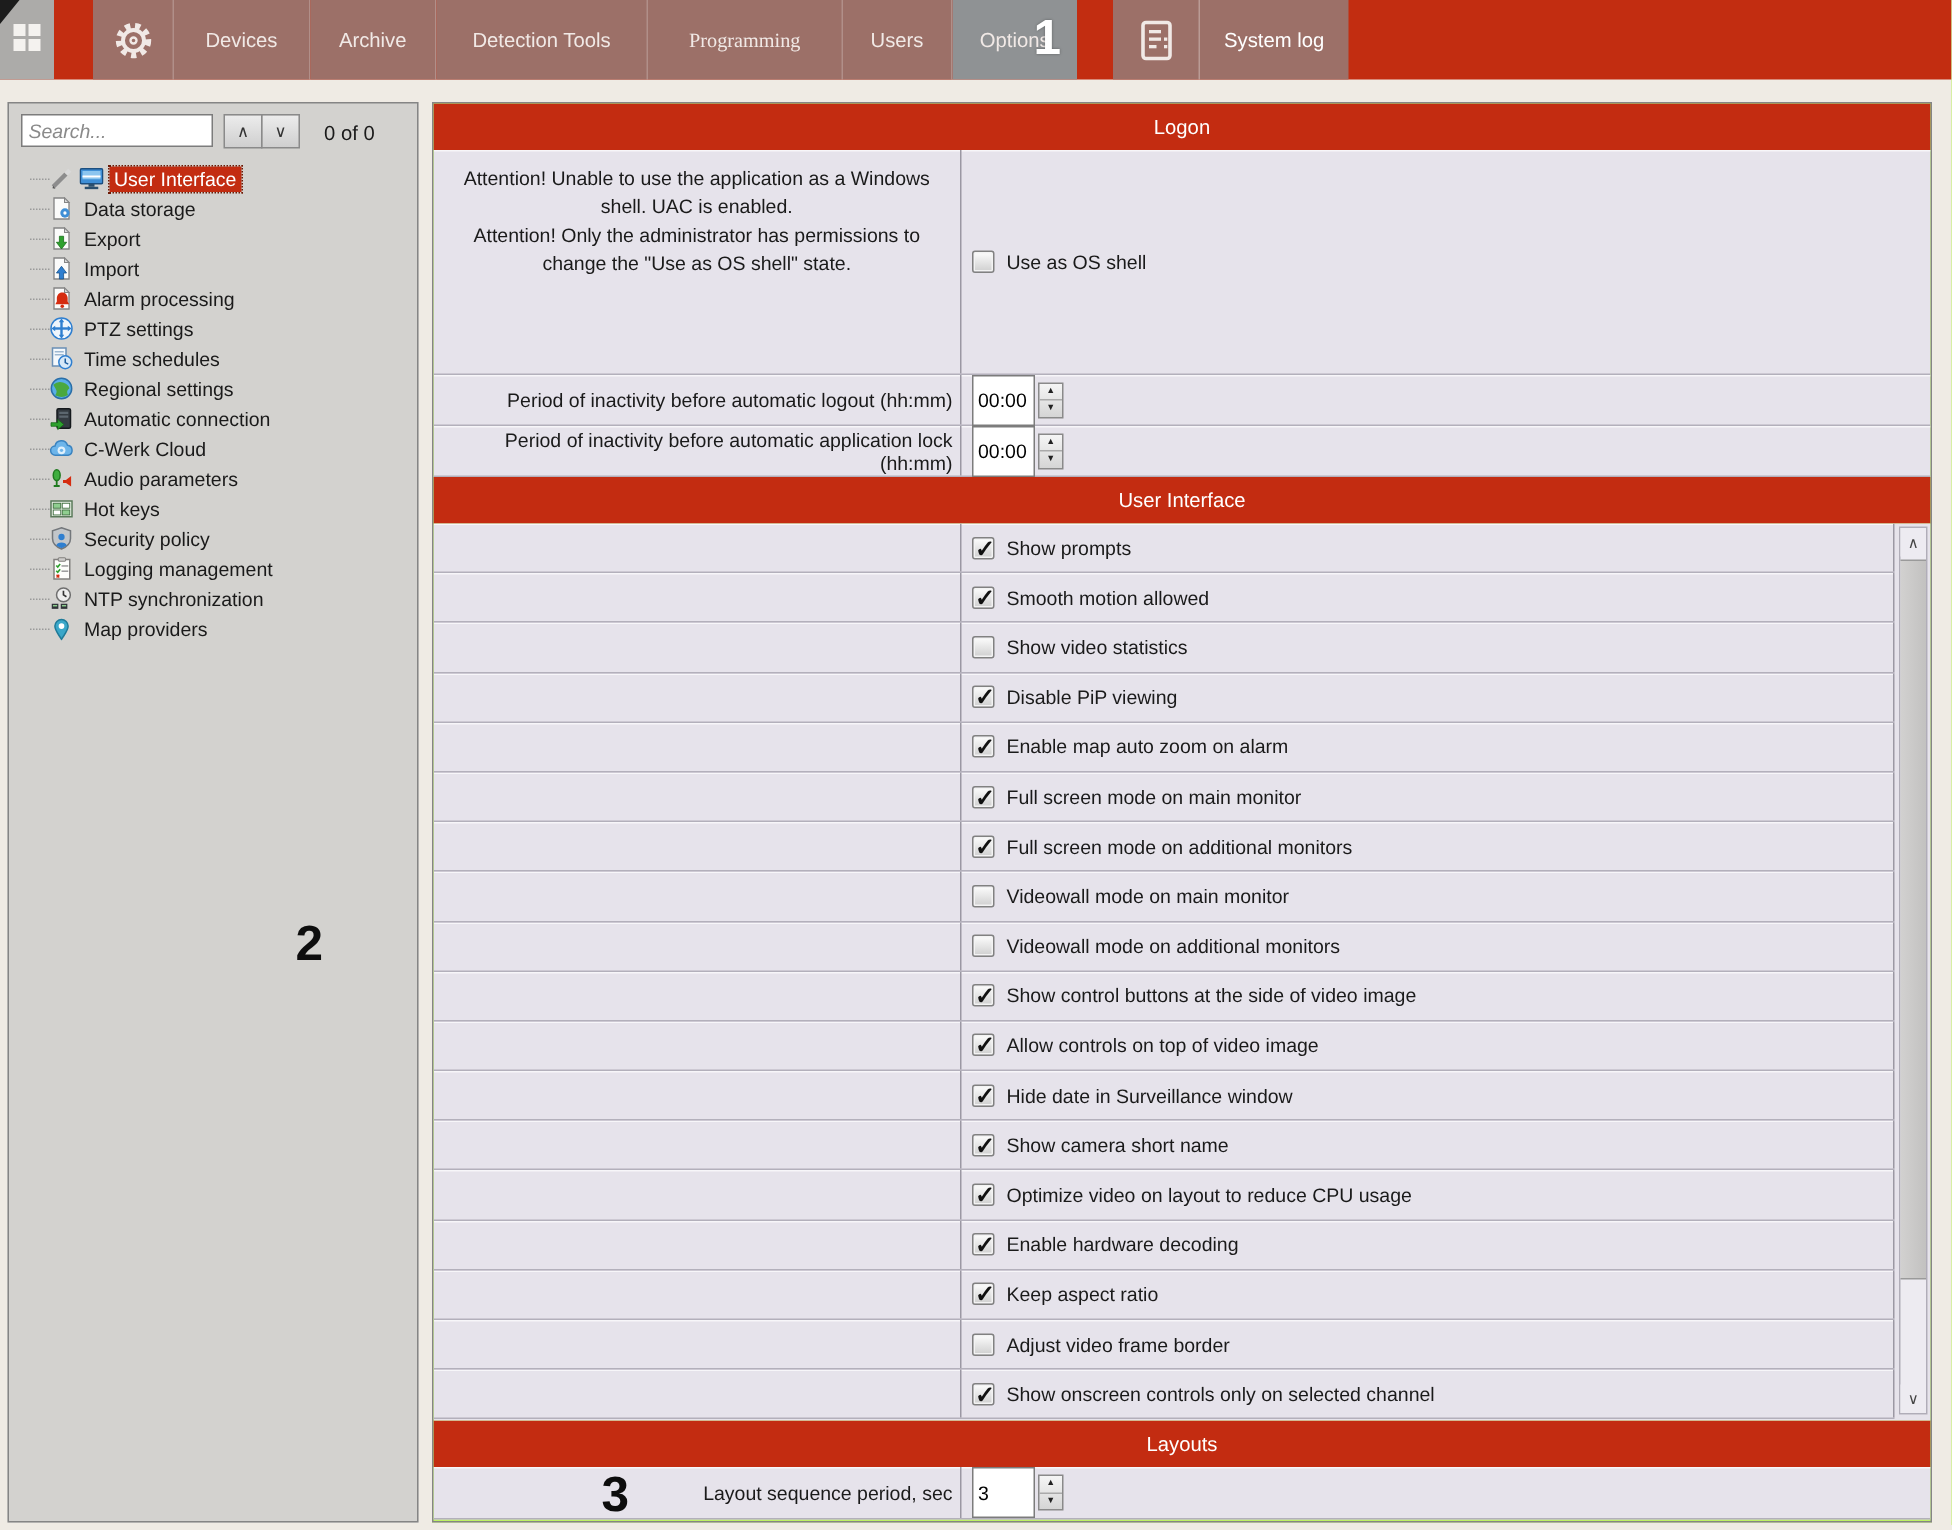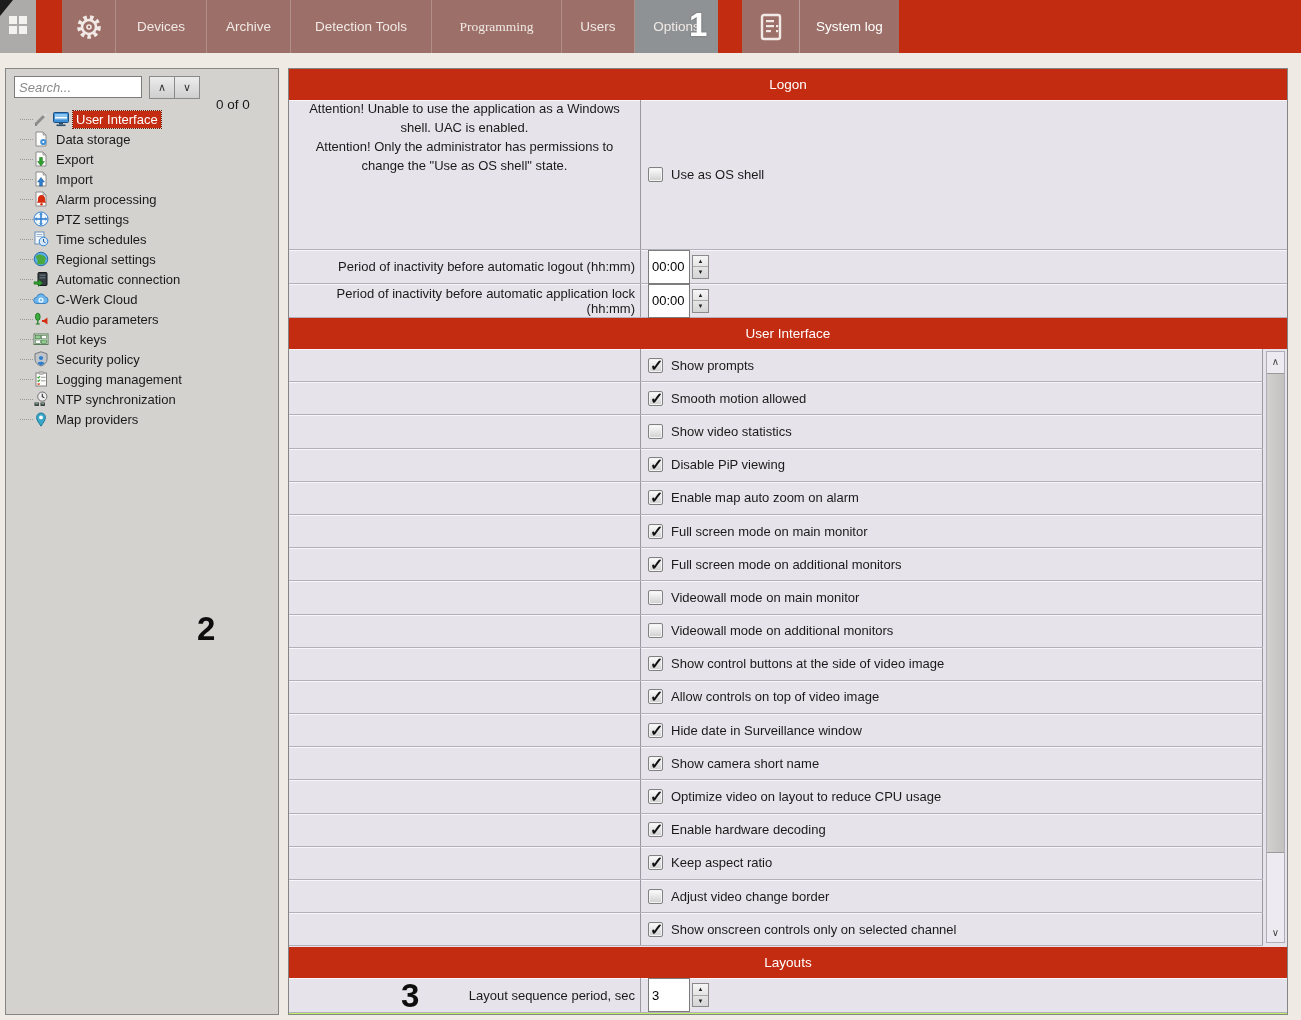--- a/index.html
+++ b/index.html
@@ -42,41 +42,41 @@
     border:1px solid #858585;box-sizing:border-box;}
   #search{position:absolute;left:8px;top:7px;width:128px;height:22px;
     border:1px solid #7c7c7c;background:#fff;font-size:13px;padding:0 4px;
     box-sizing:border-box;font-family:"Liberation Sans",sans-serif;}
   #search::placeholder{color:#8a8a8a;font-style:italic;}
   .navbtn{position:absolute;top:7px;width:26px;height:23px;box-sizing:border-box;
     border:1px solid #8a8a8a;background:linear-gradient(#ececec,#cfcfcf);
     display:flex;align-items:center;justify-content:center;
     font-size:11px;color:#333;cursor:default;}
   #nav-up{left:143px;} #nav-down{left:168px;}
-  #search-count{position:absolute;left:210px;top:28px;font-size:13.5px;}
+  #search-count{position:absolute;left:210px;top:12px;font-size:13.5px;}
   #tree{position:absolute;left:6px;top:40px;right:4px;}
   .titem{height:20px;display:flex;align-items:center;cursor:default;}
   .titem .conn{width:13px;height:0;border-top:1px dotted #9a9a9a;margin-left:8px;flex:0 0 auto;}
   .titem .ticon{width:17px;height:16px;margin-right:3px;flex:0 0 auto;display:flex;align-items:center;}
   .titem .tlabel{padding:1px 3px;white-space:nowrap;}
   .titem.selected .tlabel{background:#C32C11;color:#fff;outline:1px dotted #6b1a06;}
 
   
   #main{left:288px;top:68px;width:1000px;height:947px;background:#bef264;
     border:1px solid #858585;box-sizing:border-box;overflow:hidden;}
   .hdr{height:31px;line-height:31px;text-align:center;color:#fff;
     background:#C32C11;font-size:13.5px;}
   .prow{display:flex;box-sizing:border-box;border-bottom:1px solid #b3b0bb;
     box-shadow:inset 0 1px 0 #f7f6f9;background:#E6E3EB;}
   .lcell{width:352px;flex:0 0 auto;border-right:1px solid #9b98a3;box-sizing:border-box;
     display:flex;align-items:center;justify-content:flex-end;text-align:right;
     padding:0 5px;}
   .rcell{flex:1;display:flex;align-items:center;padding-left:7px;}
   #row-uac{height:150px;}
-  #row-uac .lcell{align-items:flex-start;justify-content:center;text-align:center;}
+  #row-uac .lcell{align-items:flex-start;justify-content:center;text-align:center;padding-top:10px;}
   #attention{max-width:330px;line-height:1.45;}
   #row-logout{height:34px;} #row-lock{height:34px;} #row-seq{height:35px;}
 
   
   .cb{width:15px;height:15px;flex:0 0 auto;box-sizing:border-box;
     border:1px solid #818181;border-radius:2px;
     background:linear-gradient(180deg,#fdfdfd,#cfcfcf);
     box-shadow:inset 0 0 0 1px #f3f3f3;position:relative;cursor:default;}
   .cb.checked::after{content:"\2713";position:absolute;left:1px;top:-3px;
     font-size:16px;font-weight:bold;color:#101010;}
@@ -524,21 +524,21 @@
           <div class="lcell"></div>
           <div class="rcell">
             <div class="cb checked"></div>
             <span class="cblabel">Keep aspect ratio</span>
           </div>
         </div>
         <div class="optrow">
           <div class="lcell"></div>
           <div class="rcell">
             <div class="cb"></div>
-            <span class="cblabel">Adjust video change border</span>
+            <span class="cblabel">Adjust video frame border</span>
           </div>
         </div>
         <div class="optrow">
           <div class="lcell"></div>
           <div class="rcell">
             <div class="cb checked"></div>
             <span class="cblabel">Show onscreen controls only on selected channel</span>
           </div>
         </div>
       </div>

